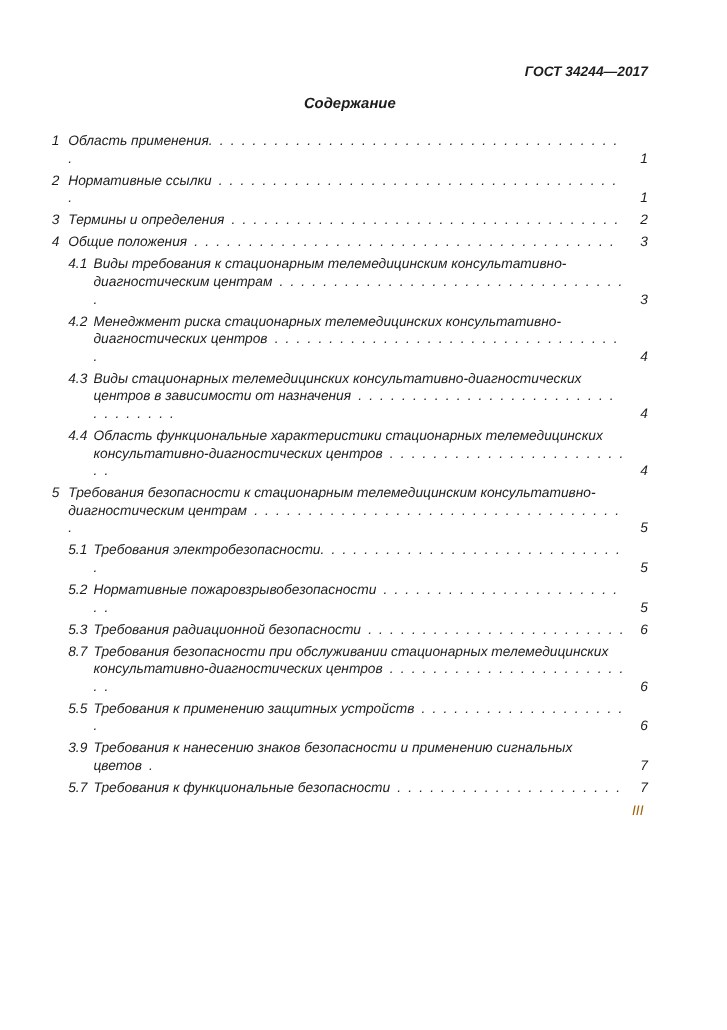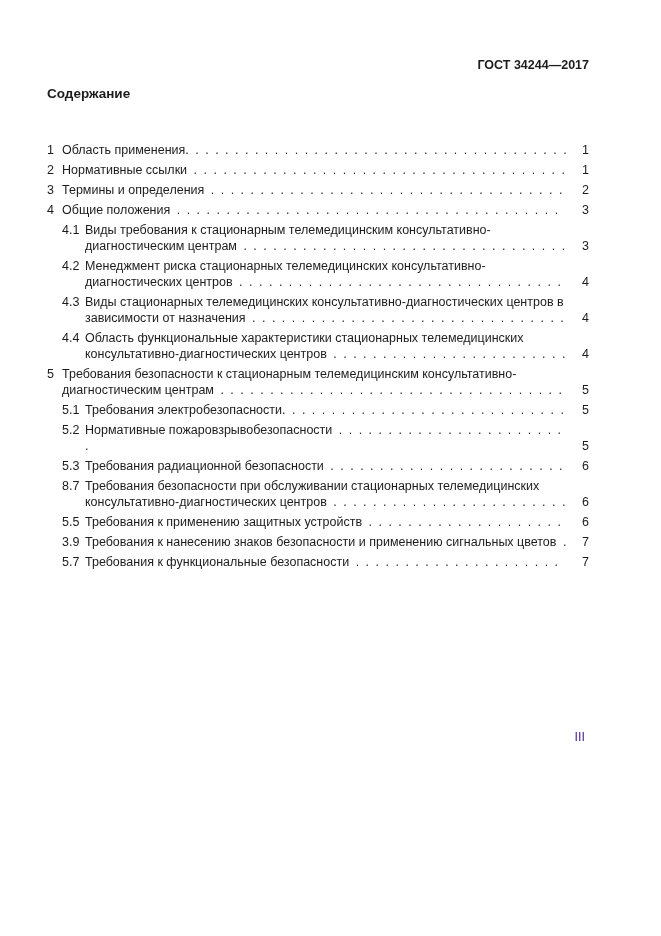--- a/index.html
+++ b/index.html
@@ -8,35 +8,37 @@
     background: #ffffff;
   }
   .page {
     position: relative;
     width: 661px;
     height: 820px;
     background: #ffffff;
     font-family: "Liberation Sans", "DejaVu Sans", sans-serif;
     color: #1c1c1c;
     overflow: hidden;
+    font-style: italic;
   }
   .content {
     position: absolute;
     left: 47px;
     right: 72px;
     top: 58px;
   }
   .doc-code {
     text-align: right;
     font-size: 12.5px;
     font-weight: bold;
     line-height: 15px;
   }
   .toc-heading {
-    margin: 13px 0 41px 0;
+    margin: 13px 0 19px 0;
+    text-align: center;
     font-size: 13.5px;
     font-weight: bold;
   }
   .toc {
     font-size: 12.5px;
     line-height: 16px;
   }
   .toc-entry {
     display: flex;
     margin-bottom: 4px;
@@ -65,21 +67,21 @@
     position: absolute;
     right: 0;
     bottom: 0;
     white-space: nowrap;
   }
   .folio {
     position: absolute;
     right: 76px;
     bottom: 76px;
     font-size: 12.5px;
-    color: #4c1d95;
+    color: #a16207;
   }
 </style>
 </head>
 <body>
 
 <div class="page">
   <div class="content">
     <div class="doc-code">ГОСТ 34244—2017</div>
     <div class="toc-heading">Содержание</div>
     <div class="toc" id="toc">

